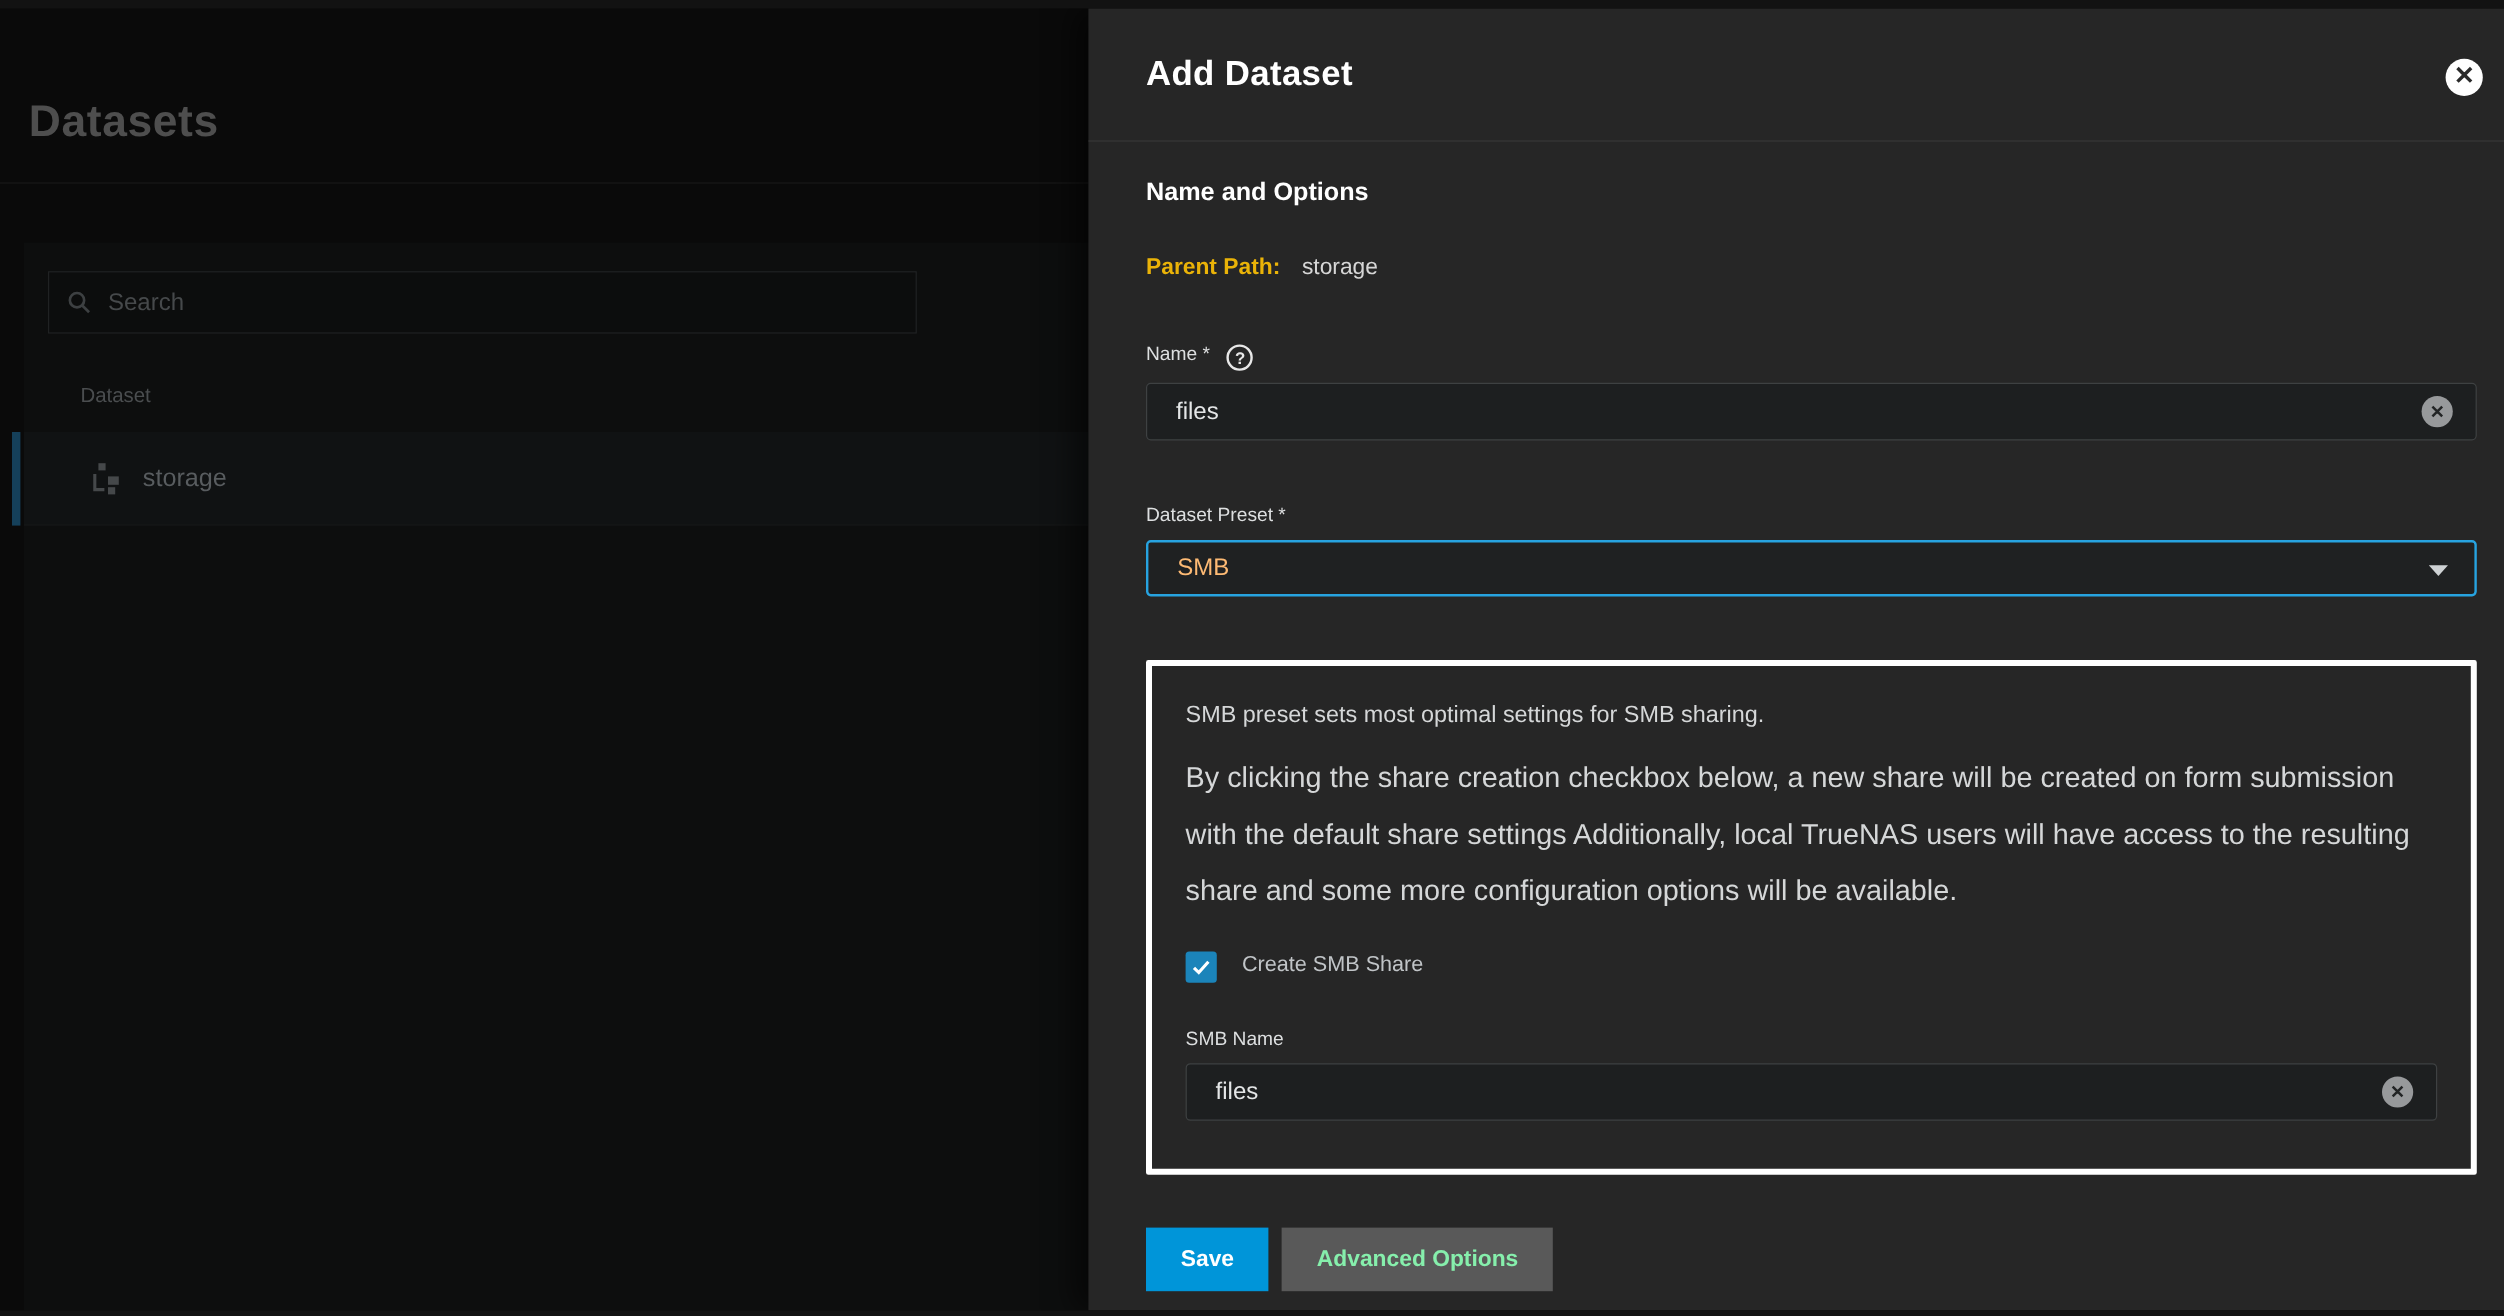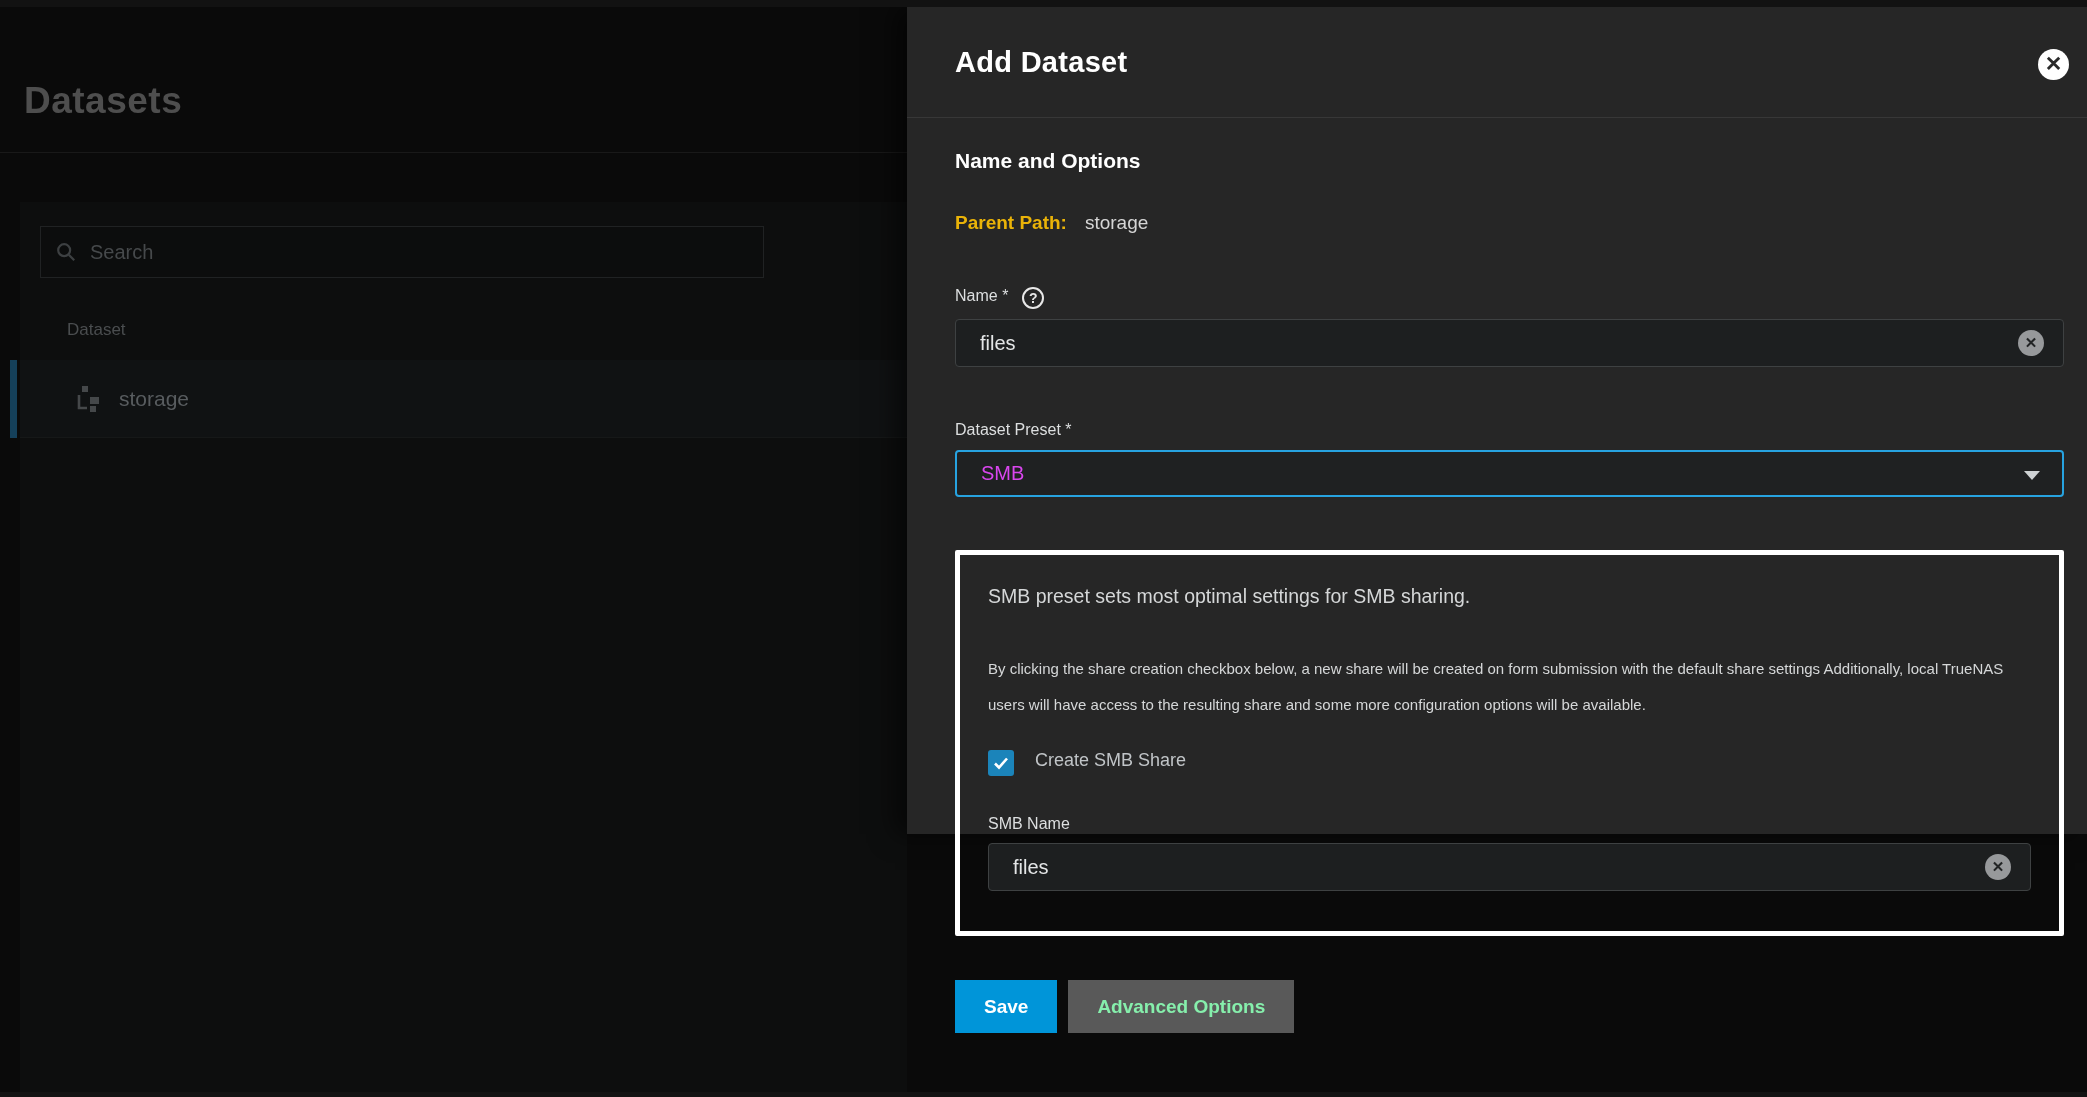--- a/index.html
+++ b/index.html
@@ -35,21 +35,21 @@
   .dataset-row {
     position: absolute; left: 0; top: 158px; width: 887px; height: 78px;
     background: #101213; border-bottom: 1px solid #161818; display: flex; align-items: center;
   }
   .row-accent { position: absolute; left: -10px; top: 0; width: 7px; height: 78px; background: #15405a; }
   .tree-icon { width: 30px; height: 30px; margin-left: 55px; flex: 0 0 auto; }
   .dataset-row-label { margin-left: 14px; font-size: 21px; font-weight: 500; color: #585c5f; }
 
   
   .panel {
-    position: absolute; top: 7px; left: 907px; width: 1180px; height: 827px;
+    position: absolute; top: 7px; left: 907px; width: 1180px; height: 1085px;
     background: #262626; box-shadow: -12px 0 24px rgba(0,0,0,0.55);
   }
   .panel-header {
     position: relative; height: 111px; border-bottom: 1px solid #373737;
     display: flex; align-items: center; padding: 0 24px 0 48px;
   }
   .panel-title { font-size: 29px; font-weight: bold; color: #ffffff; letter-spacing: 0.3px; }
   .close-button {
     position: absolute; right: 18px; top: 42px; width: 31px; height: 31px;
     background: #ffffff; border-radius: 50%; cursor: pointer;
@@ -86,33 +86,33 @@
     display: flex; align-items: center; justify-content: center;
     font-size: 15px; font-weight: bold; color: #222425;
   }
 
   .preset-label-row { margin-top: 54px; }
   .select-box {
     position: relative; margin-top: 11px; height: 47px;
     background: #1f2122; border: 2px solid #27a3e0; border-radius: 4px;
     display: flex; align-items: center; padding: 0 24px; cursor: pointer;
   }
-  .select-value { font-size: 20px; color: #d946ef; }
+  .select-value { font-size: 20px; color: #fdba74; }
   .select-caret {
     position: absolute; right: 22px; top: 19px; width: 0; height: 0;
     border-left: 8px solid transparent; border-right: 8px solid transparent;
     border-top: 9px solid #ced2d4;
   }
 
   .info-box {
     margin-top: 53px; border: 5px solid #ffffff; border-radius: 2px;
     padding: 26px 28px 40px 28px;
   }
   .info-line { font-size: 19.5px; line-height: 30px; color: #d5d7d8; }
-  .info-para { margin-top: 40px; font-size: 15px; line-height: 36px; color: #d5d7d8; max-width: 1060px; }
+  .info-para { margin-top: 14px; font-size: 24px; line-height: 47px; color: #d5d7d8; max-width: 1060px; }
 
   .checkbox-row { margin-top: 27px; display: flex; align-items: flex-start; }
   .checkbox {
     width: 26px; height: 26px; background: #1b84ba; border-radius: 3px; cursor: pointer;
     display: flex; align-items: center; justify-content: center; flex: 0 0 auto;
   }
   .checkbox svg { width: 18px; height: 18px; }
   .checkbox-label { margin-left: 21px; font-size: 18px; color: #c0c4c7; }
 
   .smb-name-label-row { margin-top: 39px; }

